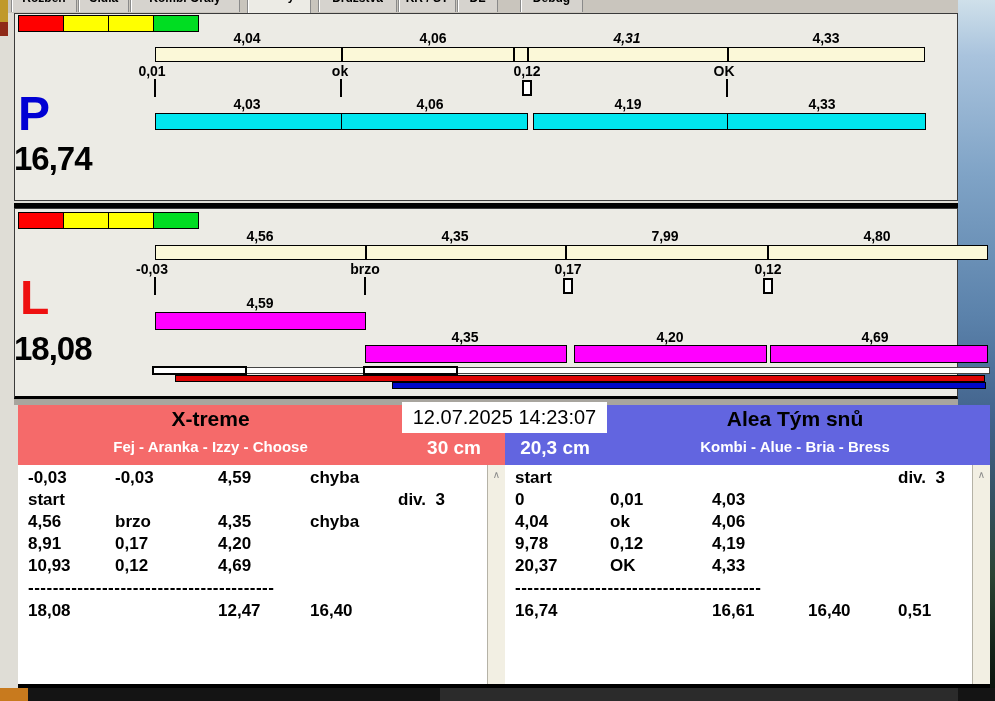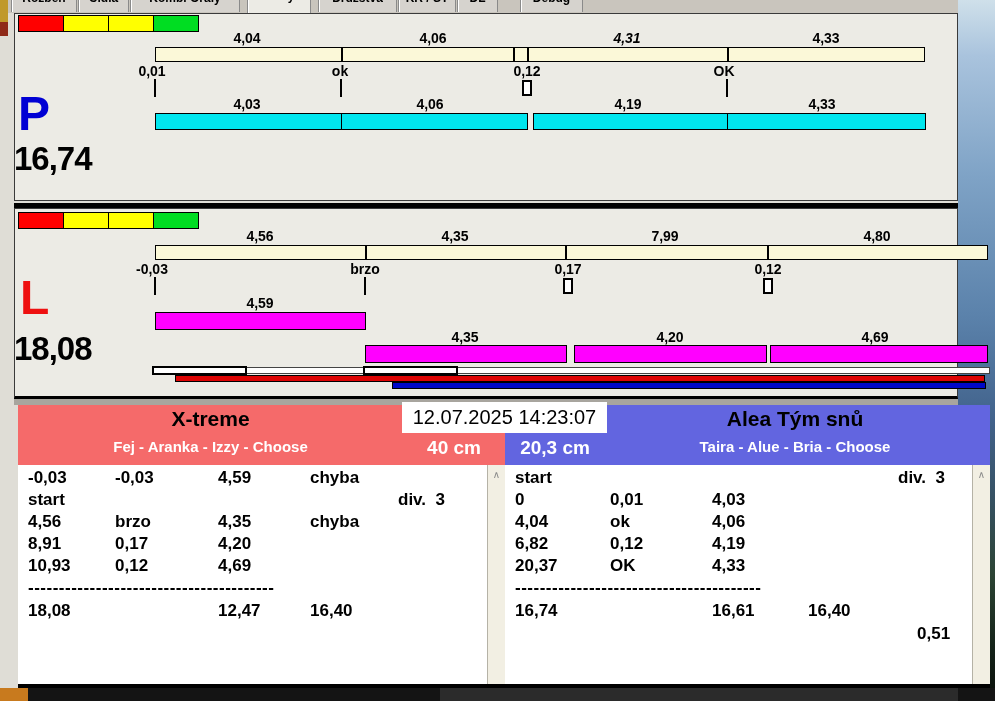--- a/index.html
+++ b/index.html
@@ -147,27 +147,27 @@
 <div class="abs" style="left:175px; top:375px; width:810px; height:7px; background:#dd0404; border:1px solid #000;"></div>
 <div class="abs" style="left:392px; top:382px; width:594px; height:7px; background:#0008c8; border:1px solid #000;"></div>
 
 <div class="abs" style="left:14px; top:399px; width:944px; height:6px; background:#a8a59e;"></div>
 
 <div class="abs" style="left:18px; top:405px; width:487px; height:60px; background:#f56a6a;"></div>
 <div class="abs" style="left:505px; top:405px; width:485px; height:60px; background:#6265e0;"></div>
 
 <div class="hdr-title" style="left:18px; top:407px; width:385px;">X-treme</div>
 <div class="hdr-members" style="left:18px; top:438px; width:385px;">Fej - Aranka - Izzy - Choose</div>
-<div class="hdr-height" style="left:403px; top:437px; width:102px;">40 cm</div>
+<div class="hdr-height" style="left:403px; top:437px; width:102px;">30 cm</div>
 
 <div class="abs" style="left:402px; top:402px; width:205px; height:31px; background:#fff; text-align:center; font:20px 'Liberation Sans', sans-serif; color:#000; line-height:31px;">12.07.2025 14:23:07</div>
 
 <div class="hdr-height" style="left:505px; top:437px; width:100px;">20,3 cm</div>
 <div class="hdr-title" style="left:600px; top:407px; width:390px;">Alea Tým snů</div>
-<div class="hdr-members" style="left:600px; top:438px; width:390px;">Taira - Alue - Bria - Choose</div>
+<div class="hdr-members" style="left:600px; top:438px; width:390px;">Kombi - Alue - Bria - Bress</div>
 
 <div class="abs" style="left:18px; top:465px; width:469px; height:219px; background:#fff;"></div>
 <div class="scrollbar" style="left:487px; top:465px;">
   <span class="sb-arrow">∧</span>
 </div>
 <div class="abs" style="left:505px; top:465px; width:467px; height:219px; background:#fff;"></div>
 <div class="scrollbar" style="left:972px; top:465px;">
   <span class="sb-arrow">∧</span>
 </div>
 
@@ -193,29 +193,29 @@
 <div class="cell" style="left:310px; top:601px;">16,40</div>
 
 <div class="cell" style="left:515px; top:468px;">start</div>
 <div class="cell" style="left:898px; top:468px;">div.  3</div>
 <div class="cell" style="left:515px; top:490px;">0</div>
 <div class="cell" style="left:610px; top:490px;">0,01</div>
 <div class="cell" style="left:712px; top:490px;">4,03</div>
 <div class="cell" style="left:515px; top:512px;">4,04</div>
 <div class="cell" style="left:610px; top:512px;">ok</div>
 <div class="cell" style="left:712px; top:512px;">4,06</div>
-<div class="cell" style="left:515px; top:534px;">6,82</div>
+<div class="cell" style="left:515px; top:534px;">9,78</div>
 <div class="cell" style="left:610px; top:534px;">0,12</div>
 <div class="cell" style="left:712px; top:534px;">4,19</div>
 <div class="cell" style="left:515px; top:556px;">20,37</div>
 <div class="cell" style="left:610px; top:556px;">OK</div>
 <div class="cell" style="left:712px; top:556px;">4,33</div>
 <div class="cell" style="left:515px; top:578px; letter-spacing:0.5px;">----------------------------------------</div>
 <div class="cell" style="left:515px; top:601px;">16,74</div>
 <div class="cell" style="left:712px; top:601px;">16,61</div>
 <div class="cell" style="left:808px; top:601px;">16,40</div>
-<div class="cell" style="left:898px; top:624px;margin-left:19px;">0,51</div>
+<div class="cell" style="left:898px; top:601px;">0,51</div>
 
 <div class="abs" style="left:18px; top:684px; width:972px; height:4px; background:#000;"></div>
 
 <div class="abs" style="left:0; top:688px; width:995px; height:13px; background:#141414;"></div>
 <div class="abs" style="left:0; top:688px; width:28px; height:13px; background:#c87a1e;"></div>
 <div class="abs" style="left:440px; top:688px; width:518px; height:13px; background:#2b2b2b;"></div>
 
 </body></html>

